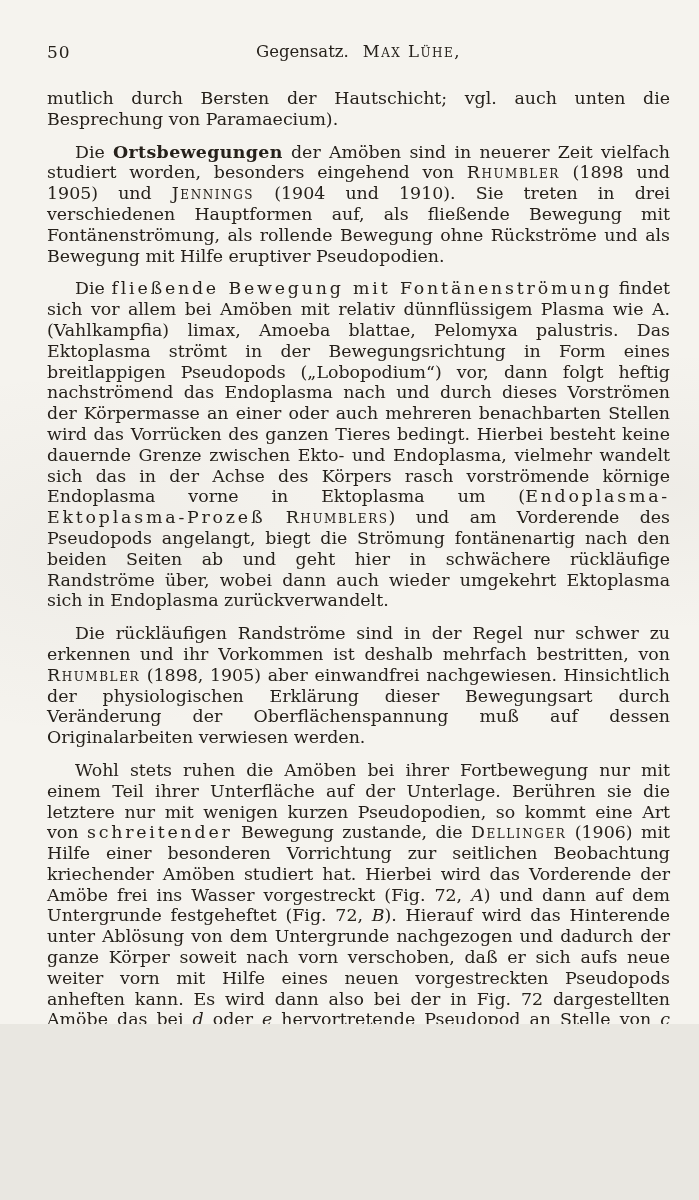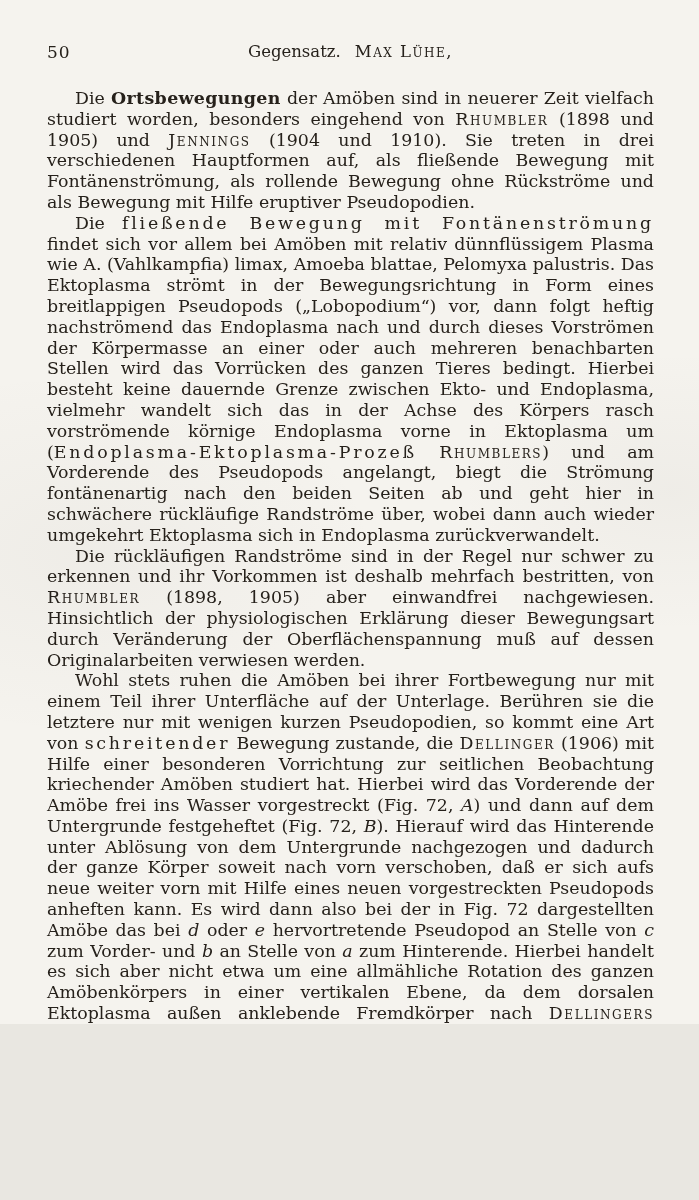--- a/index.html
+++ b/index.html
@@ -13,21 +13,21 @@
     height: 1024px;
     margin: 0 auto;
     background:
       radial-gradient(ellipse 420px 260px at 12% 54%, rgba(120,115,105,0.05), rgba(0,0,0,0) 70%),
       radial-gradient(ellipse 300px 200px at 96% 48%, rgba(120,115,105,0.05), rgba(0,0,0,0) 70%),
       #f5f3ee;
     color: #26211b;
     font-family: "DejaVu Serif", "Liberation Serif", serif;
     overflow: hidden;
     box-sizing: border-box;
-    padding: 42px 45px 0 47px;
+    padding: 42px 29px 0 47px;
   }
   .header {
     position: relative;
     height: 22px;
     margin-bottom: 24px;
   }
   .pagenum {
     position: absolute;
     left: 0;
     top: 0;
@@ -48,38 +48,39 @@
   }
   .textblock {
     font-size: 17.4px;
     line-height: 20.8px;
     text-align: justify;
   }
   p.para {
     margin: 0;
     text-indent: 0;
   }
-  p.para + p.para { margin-top: 0; }
+  p.para + p.para { margin-top: 12px; }
   p.para.indent { text-indent: 28px; }
   
   p.para:last-child { text-align-last: justify; }
   .b { font-weight: bold; letter-spacing: 0.02em; }
   .g { letter-spacing: 0.16em; }
   .i { font-style: italic; }
 </style>
 </head>
 <body>
 
 <div class="page">
   <div class="header">
     <span class="pagenum">50</span>
     <span class="running">
       <span class="section-label">Gegensatz.</span><span class="sc">Max Lühe,</span>
     </span>
   </div>
 
   <div class="textblock" id="paragraphs">
+      <p class="para">mutlich durch Bersten der Hautschicht; vgl. auch unten die Besprechung von Paramaecium).</p>
       <p class="para indent">Die <span class="b">Ortsbewegungen</span> der Amöben sind in neuerer Zeit vielfach studiert worden, besonders eingehend von <span class="sc">Rhumbler</span> (1898 und 1905) und <span class="sc">Jennings</span> (1904 und 1910). Sie treten in drei verschiedenen Hauptformen auf, als fließende Bewegung mit Fontänenströmung, als rollende Bewegung ohne Rückströme und als Bewegung mit Hilfe eruptiver Pseudopodien.</p>
       <p class="para indent">Die <span class="g">fließende Bewegung mit Fontänenströmung</span> findet sich vor allem bei Amöben mit relativ dünnflüssigem Plasma wie A. (Vahlkampfia) limax, Amoeba blattae, Pelomyxa palustris. Das Ektoplasma strömt in der Bewegungsrichtung in Form eines breitlappigen Pseudopods („Lobopodium“) vor, dann folgt heftig nachströmend das Endoplasma nach und durch dieses Vorströmen der Körpermasse an einer oder auch mehreren benachbarten Stellen wird das Vorrücken des ganzen Tieres bedingt. Hierbei besteht keine dauernde Grenze zwischen Ekto- und Endoplasma, vielmehr wandelt sich das in der Achse des Körpers rasch vorströmende körnige Endoplasma vorne in Ektoplasma um (<span class="g">Endoplasma-Ektoplasma-Prozeß</span> <span class="sc">Rhumblers</span>) und am Vorderende des Pseudopods angelangt, biegt die Strömung fontänenartig nach den beiden Seiten ab und geht hier in schwächere rückläufige Randströme über, wobei dann auch wieder umgekehrt Ektoplasma sich in Endoplasma zurückverwandelt.</p>
       <p class="para indent">Die rückläufigen Randströme sind in der Regel nur schwer zu erkennen und ihr Vorkommen ist deshalb mehrfach bestritten, von <span class="sc">Rhumbler</span> (1898, 1905) aber einwandfrei nachgewiesen. Hinsichtlich der physiologischen Erklärung dieser Bewegungsart durch Veränderung der Oberflächenspannung muß auf dessen Originalarbeiten verwiesen werden.</p>
       <p class="para indent">Wohl stets ruhen die Amöben bei ihrer Fortbewegung nur mit einem Teil ihrer Unterfläche auf der Unterlage. Berühren sie die letztere nur mit wenigen kurzen Pseudopodien, so kommt eine Art von <span class="g">schreitender</span> Bewegung zustande, die <span class="sc">Dellinger</span> (1906) mit Hilfe einer besonderen Vorrichtung zur seitlichen Beobachtung kriechender Amöben studiert hat. Hierbei wird das Vorderende der Amöbe frei ins Wasser vorgestreckt (Fig. 72, <span class="i">A</span>) und dann auf dem Untergrunde festgeheftet (Fig. 72, <span class="i">B</span>). Hierauf wird das Hinterende unter Ablösung von dem Untergrunde nachgezogen und dadurch der ganze Körper soweit nach vorn verschoben, daß er sich aufs neue weiter vorn mit Hilfe eines neuen vorgestreckten Pseudopods anheften kann. Es wird dann also bei der in Fig. 72 dargestellten Amöbe das bei <span class="i">d</span> oder <span class="i">e</span> hervortretende Pseudopod an Stelle von <span class="i">c</span> zum Vorder- und <span class="i">b</span> an Stelle von <span class="i">a</span> zum Hinterende. Hierbei handelt es sich aber nicht etwa um eine allmähliche Rotation des ganzen Amöbenkörpers in einer vertikalen Ebene, da dem dorsalen Ektoplasma außen anklebende Fremdkörper nach <span class="sc">Dellingers</span> Beobachtungen im Gegensatz zu der nachstehend besprochenen A. verrucosa nicht über den Vorderrand der Amöbe hinweg auf die Ventralfläche gelangten, sondern auf der Dorsalfläche liegen blieben. Das zur Bildung der vorgestreckten Pseudopodien benötigte Plasma kann demnach nur aus dem Körperinnern stammendes, neu hervorbrechendes Endoplasma darstellen, dessen Umwandlung in Ektoplasma an anderer Stelle eine Rückverwandlung von Ektoplasma in Endoplasma</p>
     </div>
 </div>
 
 </body></html>

